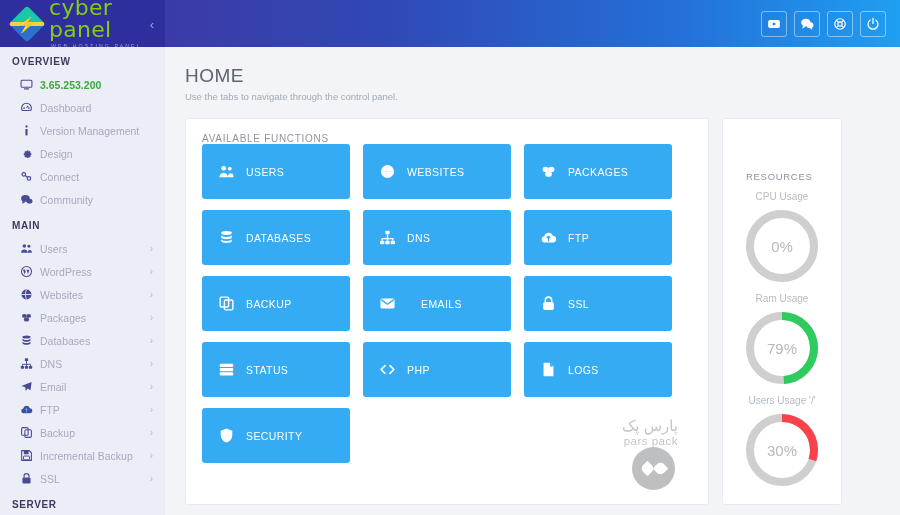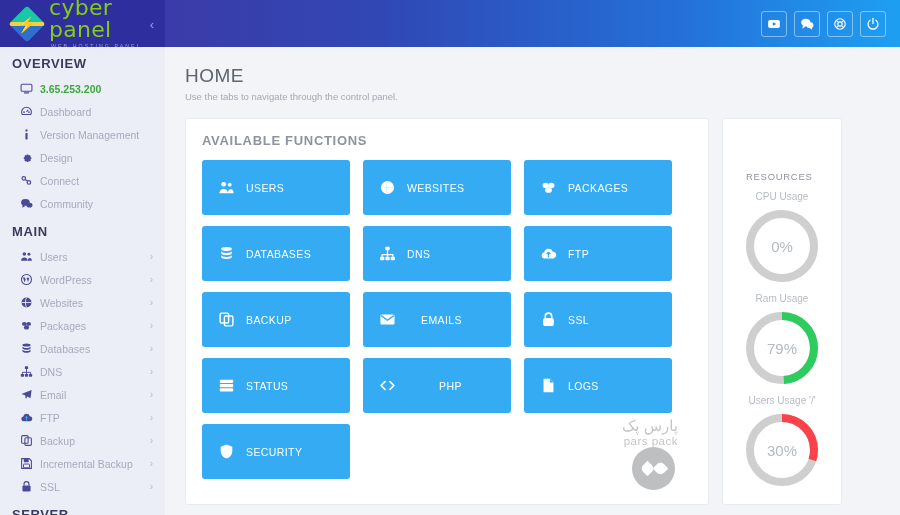--- a/index.html
+++ b/index.html
@@ -69,21 +69,21 @@
   .hdr-icon svg { display: block; }
 
   
   .sidebar {
     position: absolute; top: 47px; left: 0;
     width: 165px; height: 468px;
     background: #eceef7;
     overflow: hidden;
   }
   .nav-section {
-    font-size: 13px; font-weight: bold; color: #3a3a5c;
+    font-size: 10px; font-weight: bold; color: #3a3a5c;
     letter-spacing: .6px;
     padding: 9px 0 6px 12px;
   }
   .nav-item {
     height: 23px;
     display: flex; align-items: center;
     padding: 0 10px 0 20px;
     cursor: pointer;
     position: relative;
   }
@@ -120,22 +120,22 @@
 
   .content-row { display: flex; margin-top: 16px; }
 
   .card {
     background: #fff;
     border: 1px solid #e8ecf1;
     border-radius: 3px;
   }
   .card-fn { width: 524px; padding: 14px 16px 16px 16px; }
   .card-title {
-    font-size: 13px; color: #8d949f;
-    letter-spacing: .7px; margin-bottom: 12px; font-weight: bold;
+    font-size: 10px; color: #8d949f;
+    letter-spacing: .7px; 
   }
   .tiles { display: flex; flex-wrap: wrap; gap: 11px 13px; }
   .tile {
     width: 148px; height: 55px;
     background: #34abf2;
     border-radius: 3px;
     display: flex; align-items: center;
     padding-left: 16px;
     cursor: pointer;
   }
@@ -523,21 +523,21 @@
           <div class="tile" style="background: rgb(52, 171, 242);">
             <span class="tile-ico">
               <svg width="17" height="17" viewBox="0 0 24 24" fill="currentColor">
                 <rect x="2.5" y="4" width="19" height="4.4" rx="1.2"></rect>
                 <rect x="2.5" y="10" width="19" height="4.4" rx="1.2"></rect>
                 <rect x="2.5" y="16" width="19" height="4.4" rx="1.2"></rect>
               </svg>
             </span>
             <span class="tile-label">STATUS</span>
           </div>
-          <div class="tile" style="background: rgb(52, 171, 242); gap: 32px;">
+          <div class="tile" style="background: rgb(52, 171, 242);">
             <span class="tile-ico">
               <svg width="17" height="17" viewBox="0 0 24 24" fill="currentColor">
                 <path d="M8.5 6.5L3 12l5.5 5.5M15.5 6.5L21 12l-5.5 5.5" fill="none" stroke="currentColor" stroke-width="2.4" stroke-linecap="round" stroke-linejoin="round"></path>
               </svg>
             </span>
             <span class="tile-label">PHP</span>
           </div>
           <div class="tile" style="background: rgb(52, 171, 242);">
             <span class="tile-ico">
               <svg width="17" height="17" viewBox="0 0 24 24" fill="currentColor">

